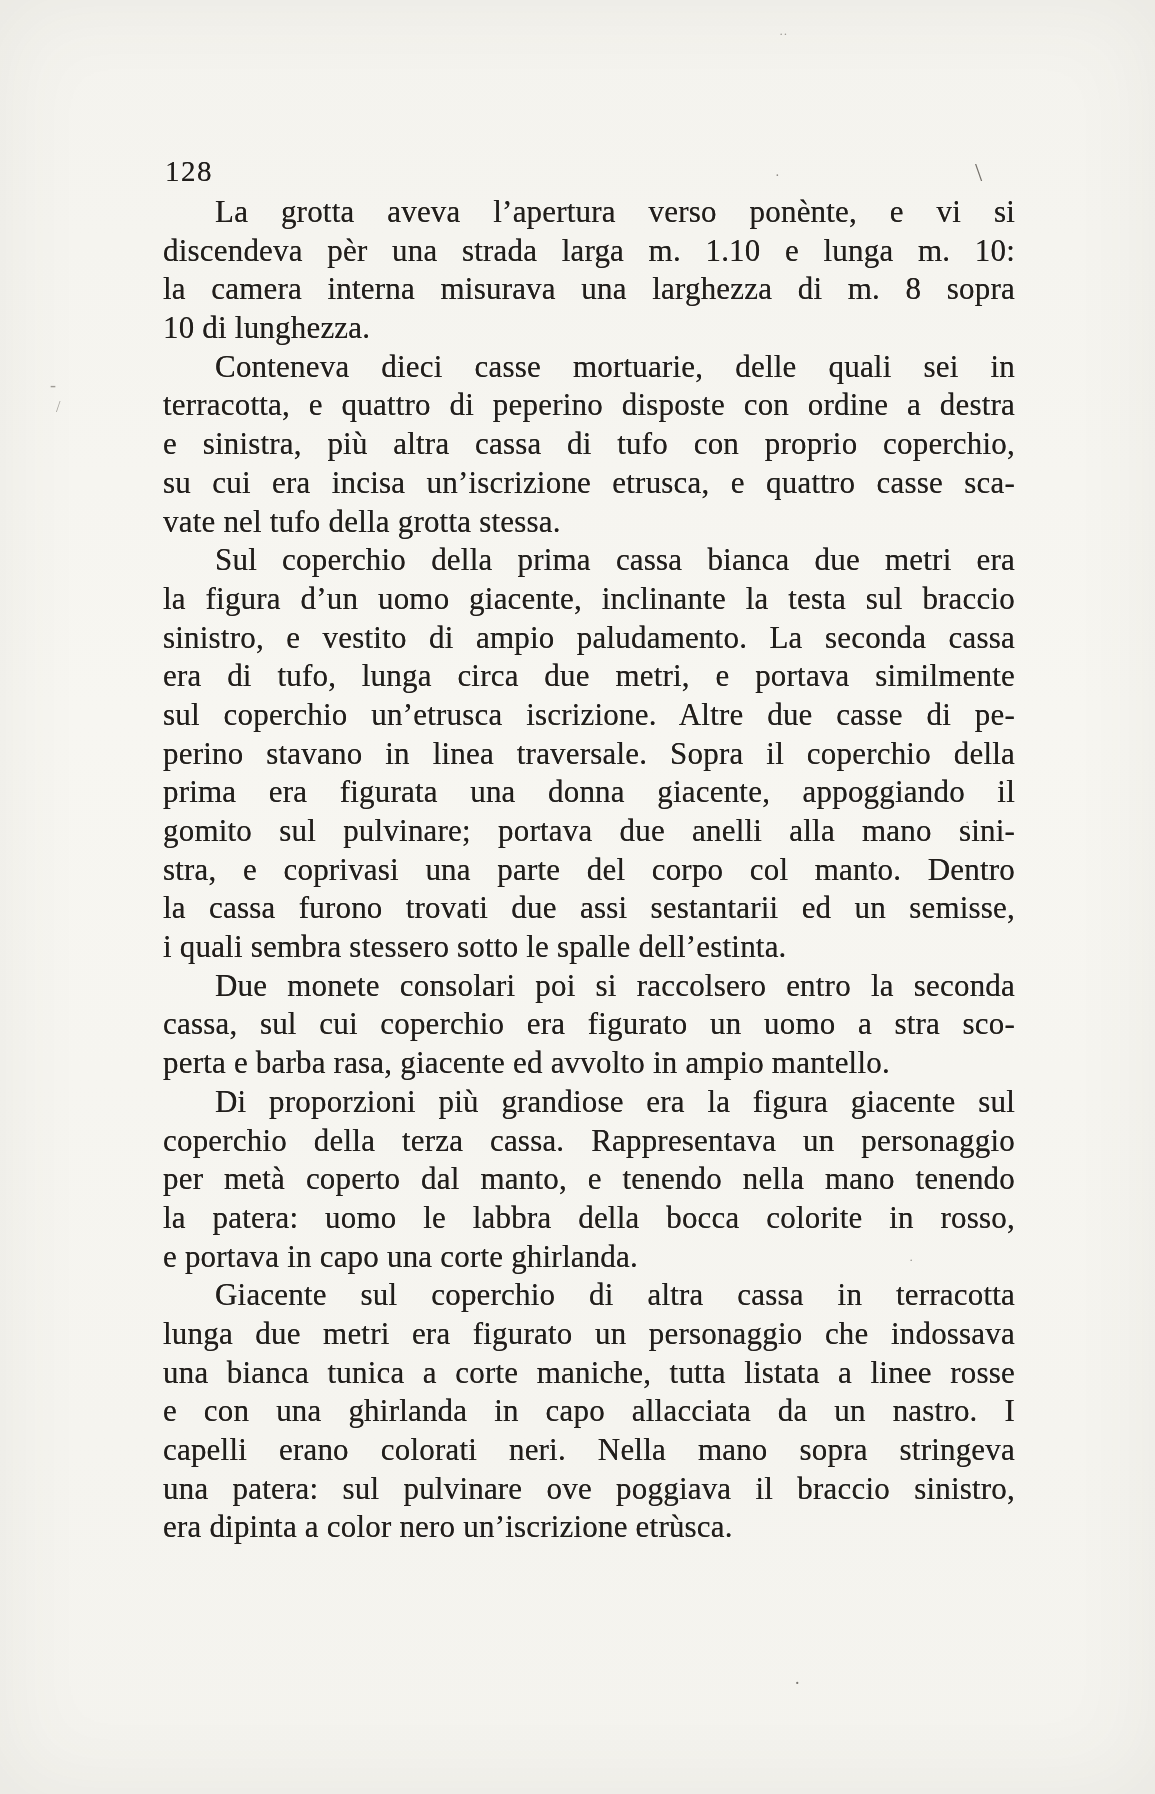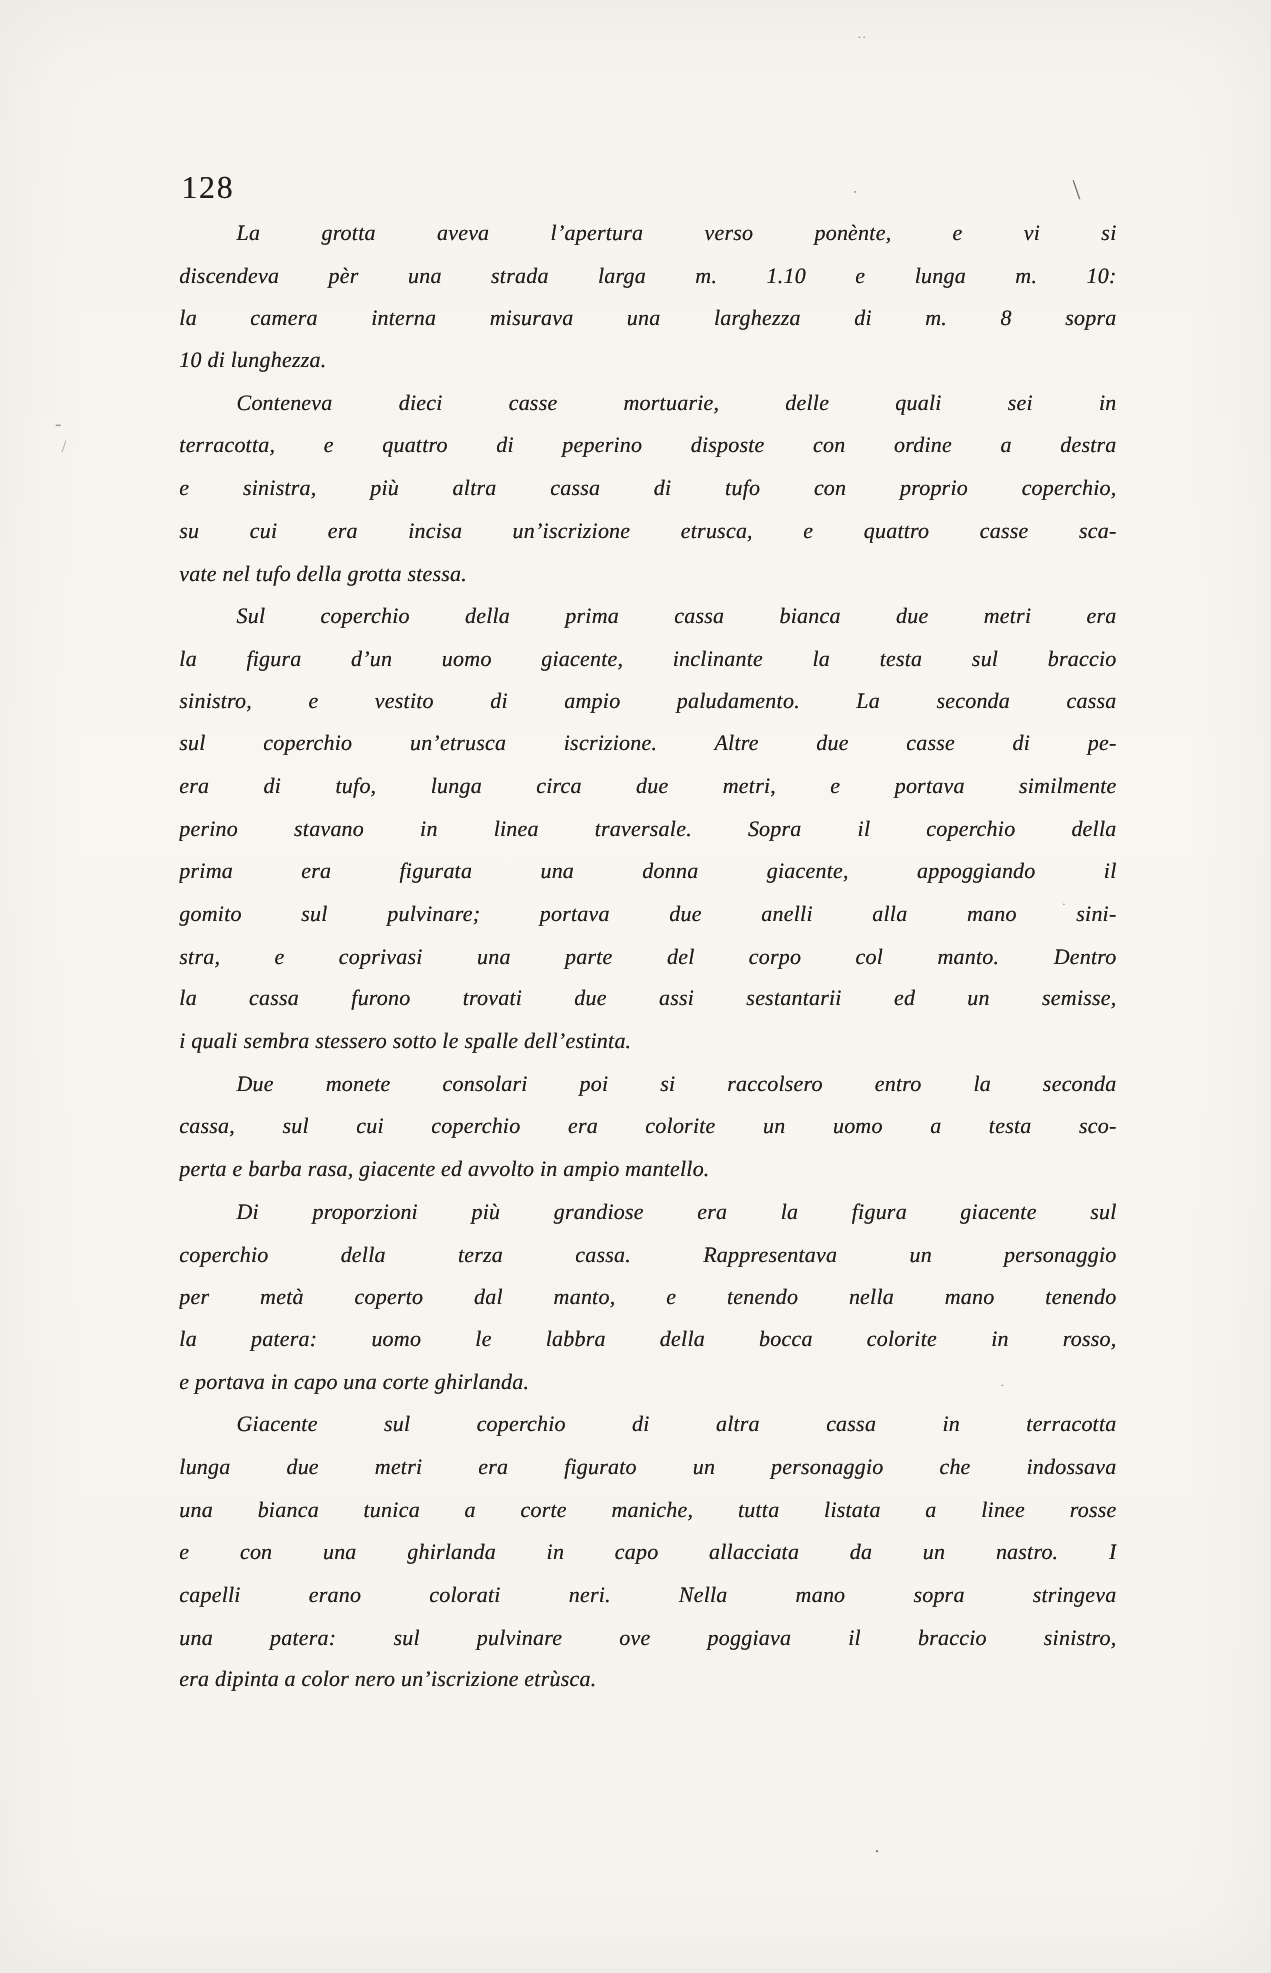--- a/index.html
+++ b/index.html
@@ -25,24 +25,23 @@
     font-size: 29px;
     line-height: 38px;
     letter-spacing: 1.5px;
     text-shadow: 0 0 0.5px rgba(20,18,16,0.75);
   }
   .text-block {
     position: absolute;
     left: 163px;
     top: 193px;
     width: 852px;
-    font-size: 20px;
+    font-size: 31px;
     line-height: 38.7px;
     text-shadow: 0 0 0.5px rgba(20,18,16,0.75);
-    font-style: italic;
   }
   .paragraph { margin: 0; }
   .line {
     text-align: justify;
     text-align-last: justify;
     height: 38.7px;
     overflow: hidden;
     white-space: nowrap;
     letter-spacing: 0.2px;
   }
@@ -76,32 +75,32 @@
         <div class="line first">Conteneva dieci casse mortuarie, delle quali sei in</div>
         <div class="line">terracotta, e quattro di peperino disposte con ordine a destra</div>
         <div class="line">e sinistra, più altra cassa di tufo con proprio coperchio,</div>
         <div class="line">su cui era incisa un’iscrizione etrusca, e quattro casse sca-</div>
         <div class="line last">vate nel tufo della grotta stessa.</div>
       </div>
       <div class="paragraph">
         <div class="line first">Sul coperchio della prima cassa bianca due metri era</div>
         <div class="line">la figura d’un uomo giacente, inclinante la testa sul braccio</div>
         <div class="line">sinistro, e vestito di ampio paludamento. La seconda cassa</div>
+        <div class="line">era di tufo, lunga circa due metri, e portava similmente</div>
         <div class="line">sul coperchio un’etrusca iscrizione. Altre due casse di pe-</div>
-        <div class="line">era di tufo, lunga circa due metri, e portava similmente</div>
         <div class="line">perino stavano in linea traversale. Sopra il coperchio della</div>
         <div class="line">prima era figurata una donna giacente, appoggiando il</div>
         <div class="line">gomito sul pulvinare; portava due anelli alla mano sini-</div>
         <div class="line">stra, e coprivasi una parte del corpo col manto. Dentro</div>
         <div class="line">la cassa furono trovati due assi sestantarii ed un semisse,</div>
         <div class="line last">i quali sembra stessero sotto le spalle dell’estinta.</div>
       </div>
       <div class="paragraph">
         <div class="line first">Due monete consolari poi si raccolsero entro la seconda</div>
-        <div class="line">cassa, sul cui coperchio era colorite un uomo a testa sco-</div>
+        <div class="line">cassa, sul cui coperchio era figurato un uomo a stra sco-</div>
         <div class="line last">perta e barba rasa, giacente ed avvolto in ampio mantello.</div>
       </div>
       <div class="paragraph">
         <div class="line first">Di proporzioni più grandiose era la figura giacente sul</div>
         <div class="line">coperchio della terza cassa. Rappresentava un personaggio</div>
         <div class="line">per metà coperto dal manto, e tenendo nella mano tenendo</div>
         <div class="line">la patera: uomo le labbra della bocca colorite in rosso,</div>
         <div class="line last">e portava in capo una corte ghirlanda.</div>
       </div>
       <div class="paragraph">

